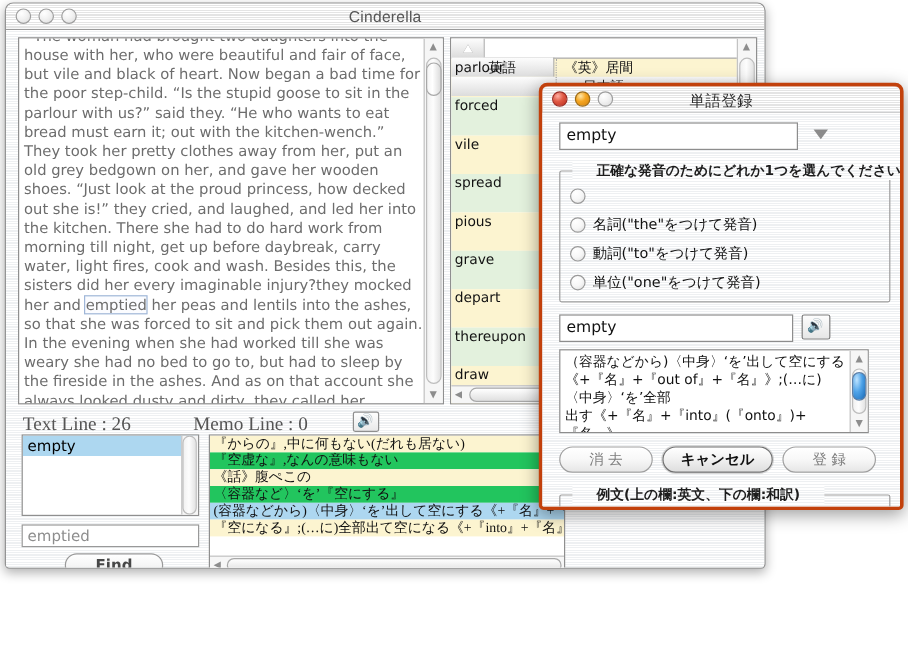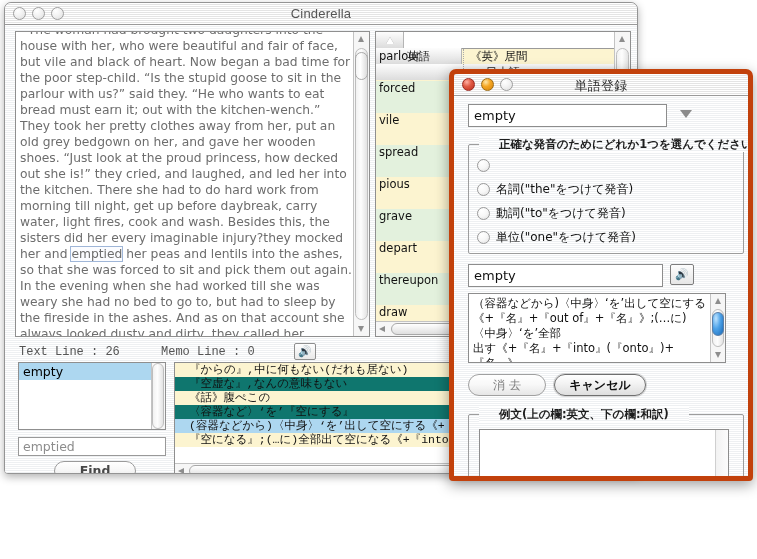--- a/index.html
+++ b/index.html
@@ -147,21 +147,21 @@
           font-family:"DejaVu Sans", sans-serif; color:#111; }
   .trow.odd  { background:#fcf4d0; }
   .trow.even { background:#e3f1dd; }
   .td-en { width:88px; padding-left:3px; border-right:1px dotted #aaa; overflow:hidden; white-space:nowrap; }
   .td-jp { flex:1; padding-left:6px; overflow:hidden; white-space:nowrap; }
   .tbl-vscroll { position:absolute; right:0; top:0; bottom:15px; width:16px;
      background:#f6f6f6; border-left:1px solid #c3c3c3; }
 
   
   #bottom-panel { position:absolute; left:6px; top:318px; width:466px; height:128px; }
-  .lbl { font-size:12px; color:#545454; font-family:Liberation Mono, monospace; }
+  .lbl { font-size:16px; color:#545454; font-family:Liberation Serif, serif; }
   #text-line-label { position:absolute; left:8px; top:2px; }
   #memo-line-label { position:absolute; left:150px; top:2px; }
   #speaker-btn-main {
     position:absolute; left:283px; top:0px; width:22px;height:17px;
     border:1px solid #8e8e8e; border-radius:2px;
     background: linear-gradient(to bottom,#fefefe,#e9e9e9);
     display:flex;align-items:center;justify-content:center;
   }
   .spk { font-size:11px; color:#3a3a3a; line-height:1; }
 
@@ -186,31 +186,31 @@
     background: linear-gradient(to bottom,#ffffff,#f6f6f6 48%,#e4e4e4);
     font-size:12.5px; color:#474747; text-align:center; line-height:18px;
     font-weight:bold;
     font-family:"DejaVu Sans", sans-serif;
   }
 
   #def-list {
     position:absolute; left:163px; top:19px; width:297px; height:117px;
     background:#fff; border:1px solid #8f8f8f; overflow:hidden;
   }
-  .drow { height:14px; font-size:11.5px; line-height:14px; padding-left:14px;
+  .drow { height:14px; font-size:11.5px; line-height:14px; padding-left:3px;
           white-space:nowrap; overflow:hidden;
-          font-family:Liberation Mono, monospace; color:#111; }
+          font-family:Liberation Serif, serif; color:#111; }
   .drow.y { background:#fcf4d0; }
-  .drow.g { background:#0f766e; }
+  .drow.g { background:#22c55e; }
   .drow.b { background:#add7f0; }
 
   
   #dialog {
-    position:absolute; left:449px; top:69px; width:304px; height:412px;
-    border:5px solid #c2410c; border-radius:7px 7px 4px 4px;
+    position:absolute; left:449px; top:69px; width:304px; height:356px;
+    border:3px solid #c2410c; border-radius:7px 7px 4px 4px;
     box-shadow: 0 4px 14px rgba(0,0,0,0.38);
     overflow:hidden;
     background:#eef0f2;
   }
   #dlg-body { position:absolute; left:0;right:0;top:22px;bottom:0; padding:0; }
 
   .dlg-field {
     position:absolute; border:1px solid #8d8d8d; background:#fff;
     font-size:13px; color:#111; line-height:20px; padding-left:5px;
     font-family:"DejaVu Sans", sans-serif;
@@ -474,20 +474,21 @@
           <div class="vtrack-grey" style="top:15px;bottom:15px;width:12px;"></div>
           <div class="vthumb blue" style="top:18px;height:24px;width:12px;"></div>
           <div class="arrow-dn">
               <div class="tri dn" style="left:3.5px;"></div>
             </div>
         </div>
       </div>
 
       <div class="btn" id="btn-clear">消 去</div>
       <div class="btn default" id="btn-cancel">キャンセル</div>
+      <div class="btn" id="btn-reg">登 録</div>
 
       <div class="groupbox" id="example-group">
         <div class="gtitle">例文(上の欄:英文、下の欄:和訳)</div>
         <div class="ex-area" id="ex-en">
           <div style="padding:2px 4px;font-size:11.5px;"></div>
           <div class="ex-vscroll"></div>
         </div>
         <div class="ex-area" id="ex-jp">
           <div style="padding:2px 4px;font-size:11.5px;"></div>
           <div class="ex-vscroll"></div>

